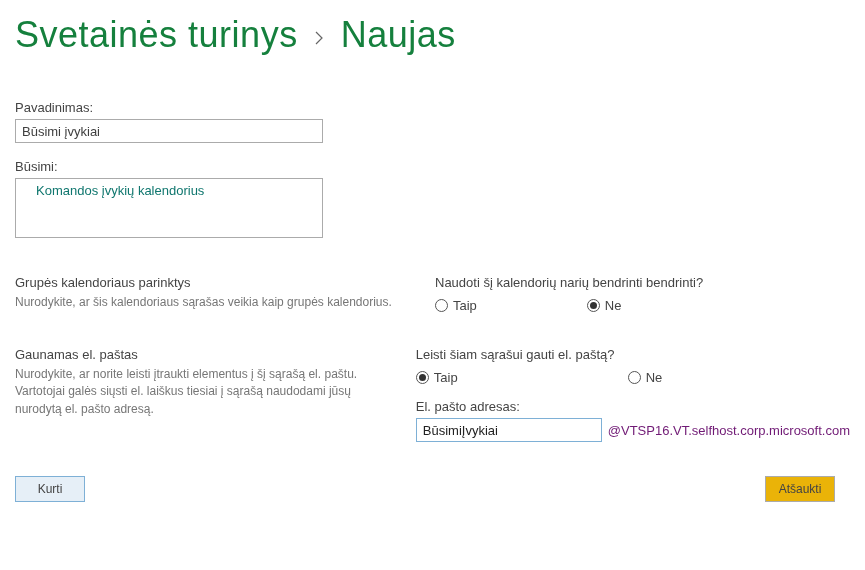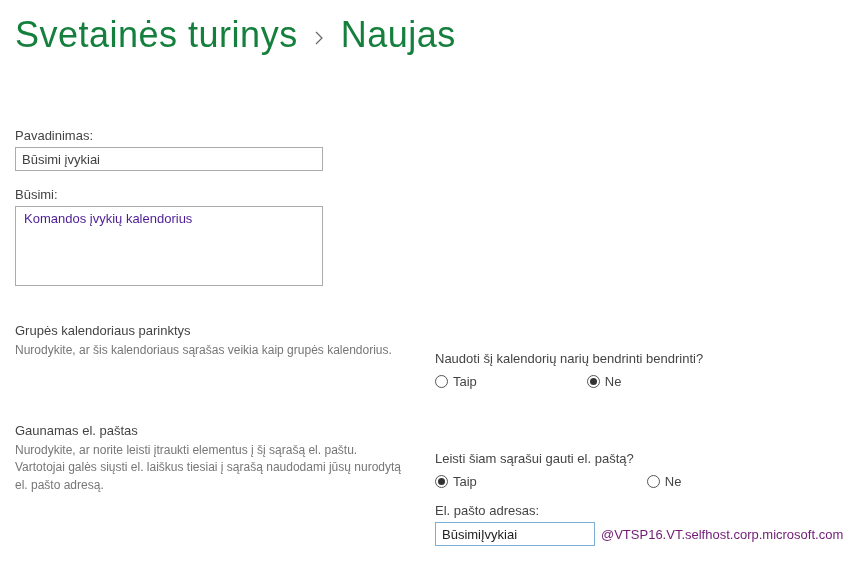--- a/index.html
+++ b/index.html
@@ -46,44 +46,43 @@
     margin-bottom: 4px;
   }
   .left-col .desc {
     font-size: 12px;
     color: #767676;
     line-height: 1.45;
   }
   .right-col {
     flex: 1;
     font-size: 13px;
-    margin-top: 28px;
   }
   .field-label {
     font-size: 13px;
     color: #444;
     margin-bottom: 4px;
   }
   .text-input {
     width: 308px;
     height: 24px;
     border: 1px solid #ababab;
     font-family: inherit;
     font-size: 13px;
     padding: 2px 6px;
     color: #404040;
   }
   .textarea {
     width: 308px;
-    height: 80px;
+    height: 60px;
     border: 1px solid #ababab;
     font-family: inherit;
     font-size: 13px;
-    padding: 4px 8px;
-    color: #4c1d95;
+    padding: 4px 20px;
+    color: #0f766e;
     resize: none;
   }
   .field-block { margin-bottom: 16px; }
   .radio-row {
     display: flex;
     gap: 110px;
     margin-top: 8px;
   }
   .radio-row.tight { gap: 170px; }
   .radio-item {
@@ -110,21 +109,21 @@
     width: 7px; height: 7px;
     border-radius: 50%;
     background: #333;
   }
   .email-row {
     display: flex;
     align-items: center;
     margin-top: 4px;
   }
   .email-input {
-    width: 160px;
+    width: 186px;
     height: 24px;
     border: 1px solid #7eb0d6;
     font-family: inherit;
     font-size: 13px;
     padding: 2px 6px;
     color: #222;
   }
   .email-suffix {
     font-size: 13px;
     color: #701a75;

